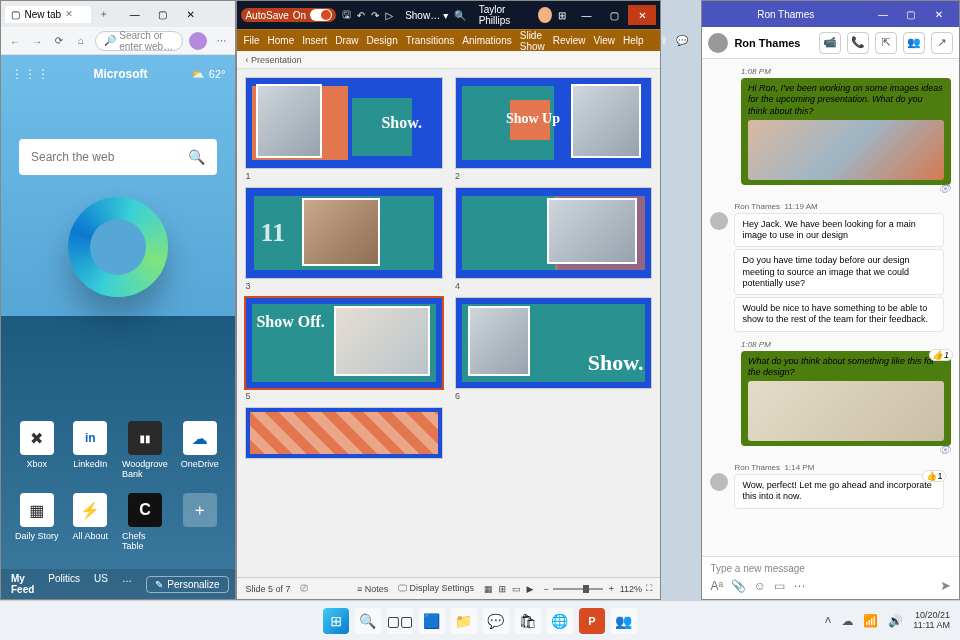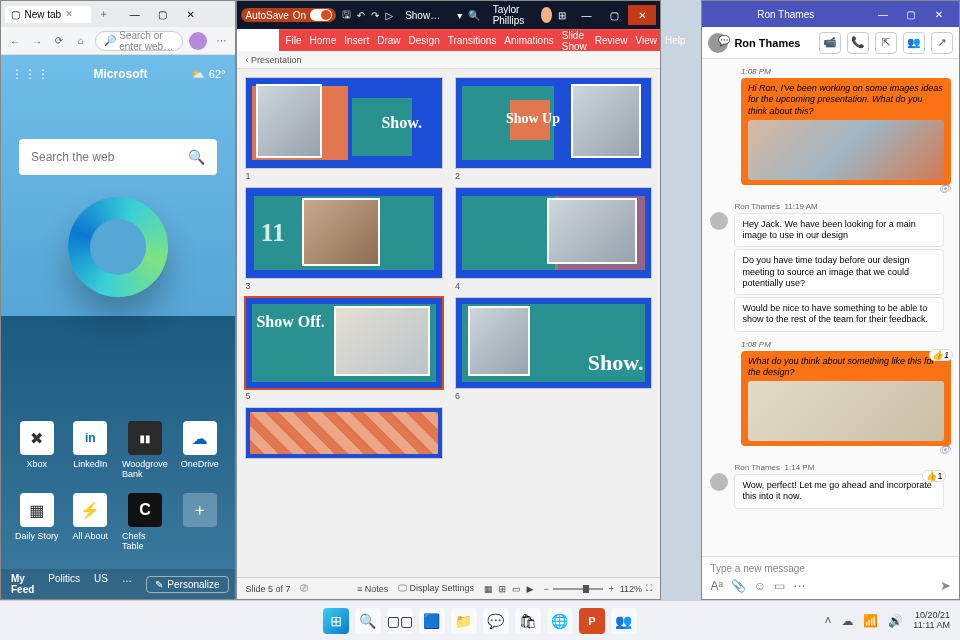--- a/index.html
+++ b/index.html
@@ -47,22 +47,22 @@
 .edge-bottom .btabs { display:flex; gap:14px; }
 .edge-bottom .personalize { margin-left:auto; border:1px solid rgba(255,255,255,.5); border-radius:4px; padding:2px 8px; display:flex; align-items:center; gap:4px; }
 
 
 .ppt-titlebar { background:#d84a1f; color:#fff; height:28px; font-size:10px; }
 .autosave-pill { background:#b8401a; border-radius:10px; padding:1px 4px; display:flex; align-items:center; gap:4px; }
 .toggle { width:22px; height:12px; background:#fff; border-radius:6px; position:relative; }
 .toggle::after{content:"";position:absolute;right:1px;top:1px;width:10px;height:10px;border-radius:50%;background:#d84a1f;}
 .ppt-qat { display:flex; gap:6px; align-items:center; }
 .ppt-qat span{opacity:.9}
-.ppt-doc { display:flex; align-items:center; gap:17px; }
-.ppt-ribbon { height:22px; background:#ef4444; color:#fff; display:flex; align-items:center; gap:8px; padding:0 6px; font-size:10px; border-top:1px solid rgba(255,255,255,.15);margin-left:42px; }
+.ppt-doc { display:flex; align-items:center; gap:3px; }
+.ppt-ribbon { height:22px; background:#a16207; color:#fff; display:flex; align-items:center; gap:8px; padding:0 6px; font-size:10px; border-top:1px solid rgba(255,255,255,.15); }
 .ppt-ribbon span{cursor:pointer; opacity:.95}
 .ppt-crumb { height:18px; background:#f6f6f6; border-bottom:1px solid #ddd; display:flex; align-items:center; padding:0 8px; font-size:9px; color:#555; }
 .ppt-body { flex:1; background:#f0f0f0; overflow:hidden; padding:8px; display:grid; grid-template-columns:1fr 1fr; gap:6px 12px; align-content:start; }
 .slide-wrap { display:flex; flex-direction:column; gap:2px; }
 .slide { width:100%; height:92px; background:#1d4ed8; border:1px solid #ccc; position:relative; overflow:hidden; }
 .slide.sel { outline:2px solid #d84a1f; outline-offset:-1px; }
 .slide-num { font-size:9px; color:#555; }
 .sl-teal  { position:absolute; background:#2a9191; }
 .sl-coral { position:absolute; background:#e2764f; }
 .sl-photo { position:absolute; background:linear-gradient(135deg,#cfd6dc,#96a2ad); border:2px solid #fff; }
@@ -81,21 +81,21 @@
 .teams-header .avatar { width:20px; height:20px; border-radius:50%; background:#999; }
 .teams-header .name { font-weight:600; flex:1; }
 .teams-header .hico { width:22px; height:22px; border:1px solid #ccc; border-radius:4px; display:flex; align-items:center; justify-content:center; font-size:11px; color:#555; }
 .teams-chat { flex:1; overflow:auto; padding:8px 8px; background:#fafafa; display:flex; flex-direction:column; gap:8px; }
 .msg-row { display:flex; gap:6px; }
 .msg-row.right { justify-content:flex-end;font-style:italic; }
 .msg-avatar { width:18px; height:18px; border-radius:50%; background:#bbb; flex-shrink:0; margin-top:10px; }
 .msg-col { display:flex; flex-direction:column; gap:2px; max-width:210px; }
 .msg-meta { font-size:8px; color:#666; }
 .bubble { border-radius:4px; padding:5px 7px; font-size:9px; line-height:1.25; }
-.bubble.mine { background:#f97316; }
+.bubble.mine { background:#4d7c0f; }
 .bubble.other { background:#fff; border:1px solid #e3e3e3; }
 .bubble .img { width:100%; height:60px; background:linear-gradient(135deg,#d9b9a0,#9fb5c4,#d47a52); border-radius:3px; margin-top:3px; }
 .react { font-size:9px; align-self:flex-end; }
 .eye-hint { font-size:10px; color:#9aa0c7; align-self:flex-end; margin-top:-4px; }
 .teams-compose { border-top:1px solid #ddd; padding:6px 8px; font-size:10px; color:#888; display:flex; flex-direction:column; gap:4px; }
 .compose-row { display:flex; align-items:center; }
 .compose-icons { display:flex; gap:8px; color:#777; font-size:12px; }
 .compose-send { margin-left:auto; color:#888; font-size:13px; }
 
 

